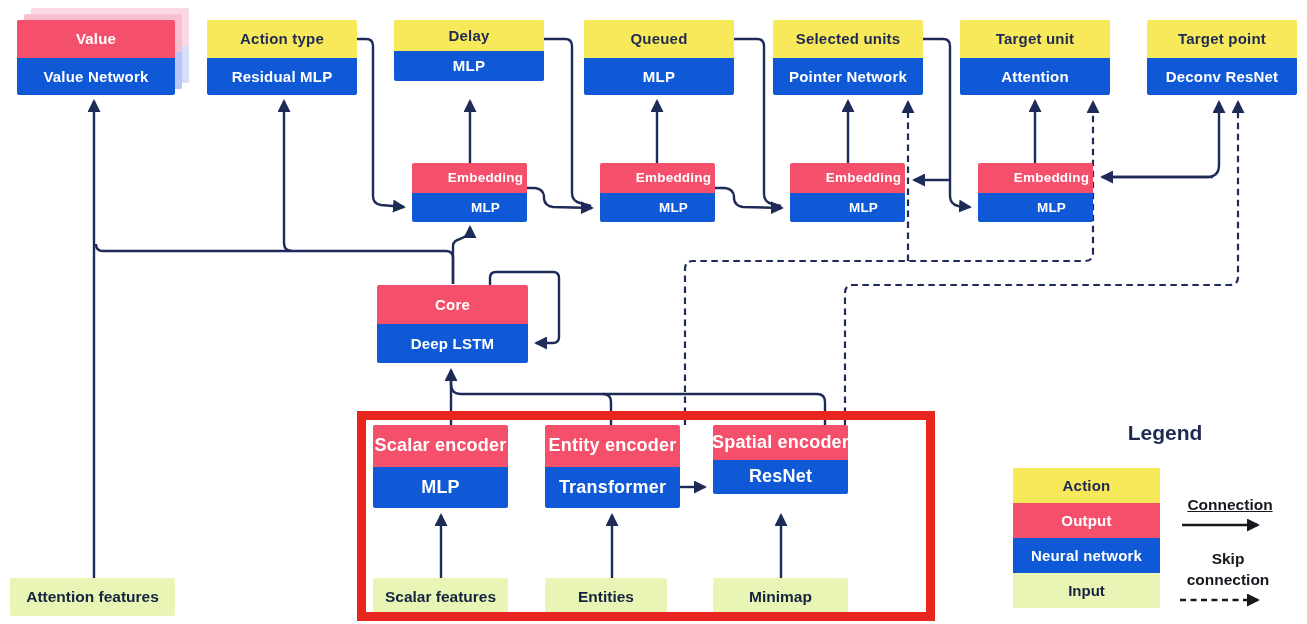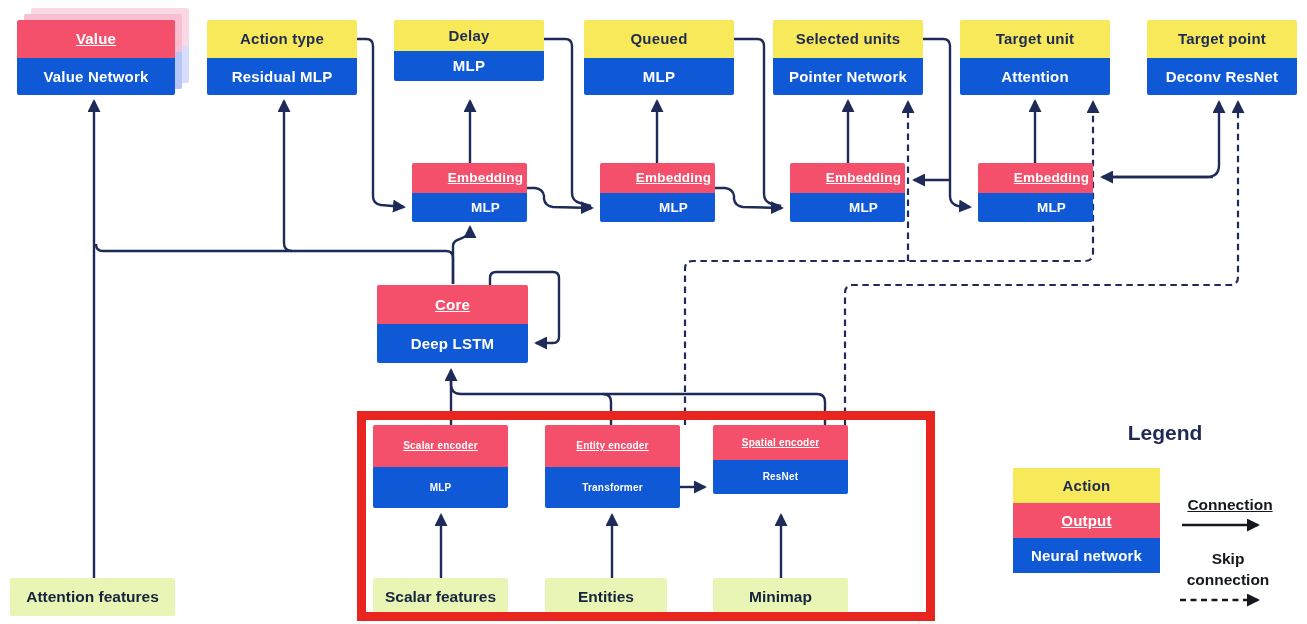--- a/index.html
+++ b/index.html
@@ -9,26 +9,26 @@
   }
   svg.wires{position:absolute;left:0;top:0;z-index:1;}
   .node{
     position:absolute;display:flex;flex-direction:column;z-index:2;border-radius:2px;overflow:hidden;
   }
   .sec{
     flex:1;display:flex;align-items:center;justify-content:center;
     font-weight:600;letter-spacing:.2px;white-space:nowrap;
   }
   .sec.action{background:#f8e95a;color:#1f2a52;}
-  .sec.output{background:#f4506c;color:#ffffff;text-decoration:underline;}
+  .sec.output{background:#f4506c;color:#ffffff;}
   .sec.network{background:#0f59d7;color:#ffffff;}
   .fs-head .sec{font-size:15px;}
   .fs-emb .sec{font-size:13.5px;padding-left:32px;}
   .fs-core .sec{font-size:15px;}
-  .fs-enc .sec{font-size:10px;}
+  .fs-enc .sec{font-size:18px;}
   .input-box{
     position:absolute;z-index:2;background:#e9f5b4;color:#16233f;border-radius:2px;
     display:flex;align-items:center;justify-content:center;
     font-weight:600;font-size:15.5px;white-space:nowrap;
   }
   .stack-card{position:absolute;z-index:2;display:flex;flex-direction:column;border-radius:2px;overflow:hidden;}
   .stack-card .half{flex:1;}
   .card-far .half.t{background:#fbd9e4;} .card-far .half.b{background:#d6defb;}
   .card-near .half.t{background:#f8bfd0;} .card-near .half.b{background:#b7c6f7;}
   #highlight-rect{
@@ -197,16 +197,17 @@
   <div class="input-box" style="left:373px;top:578px;width:135px;height:38px;">Scalar features</div>
   <div class="input-box" style="left:545px;top:578px;width:122px;height:38px;">Entities</div>
   <div class="input-box" style="left:713px;top:578px;width:135px;height:38px;">Minimap</div>
 
   <div id="highlight-rect"></div>
 
   <div class="legend-title">Legend</div>
   <div class="legend-swatch sec action" style="top:468px;">Action</div>
   <div class="legend-swatch sec output" style="top:503px;">Output</div>
   <div class="legend-swatch sec network" style="top:538px;">Neural network</div>
+  <div class="legend-swatch" style="top:573px;background:#e9f5b4;color:#16233f;">Input</div>
   <div class="legend-conn-label" style="left:1178px;top:495px;width:104px;text-decoration:underline;">Connection</div>
   <div class="legend-conn-label" style="left:1176px;top:549px;width:104px;">Skip connection</div>
 
 </div>
 
 </body></html>

